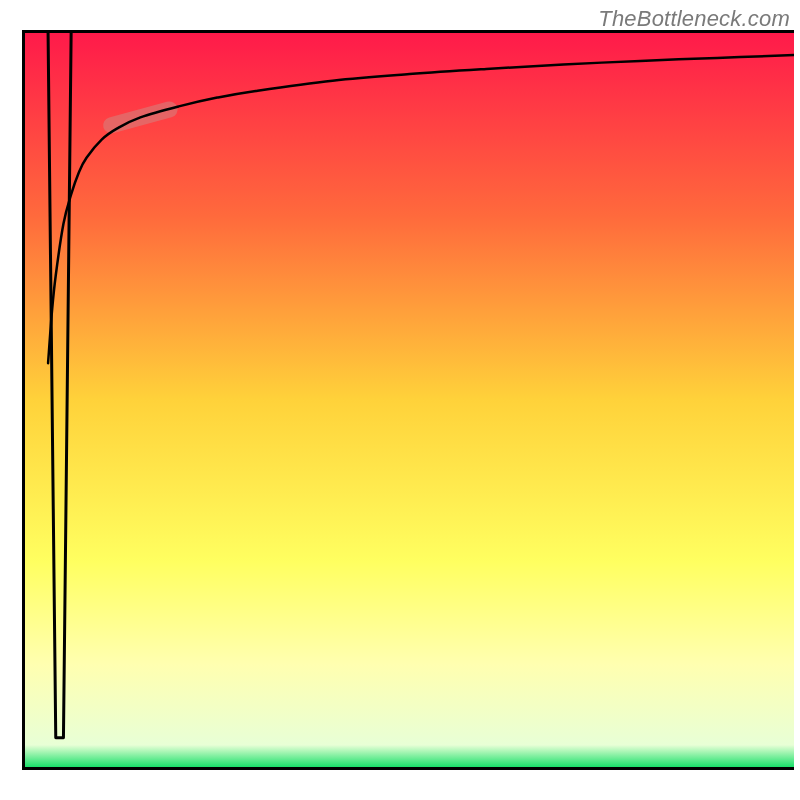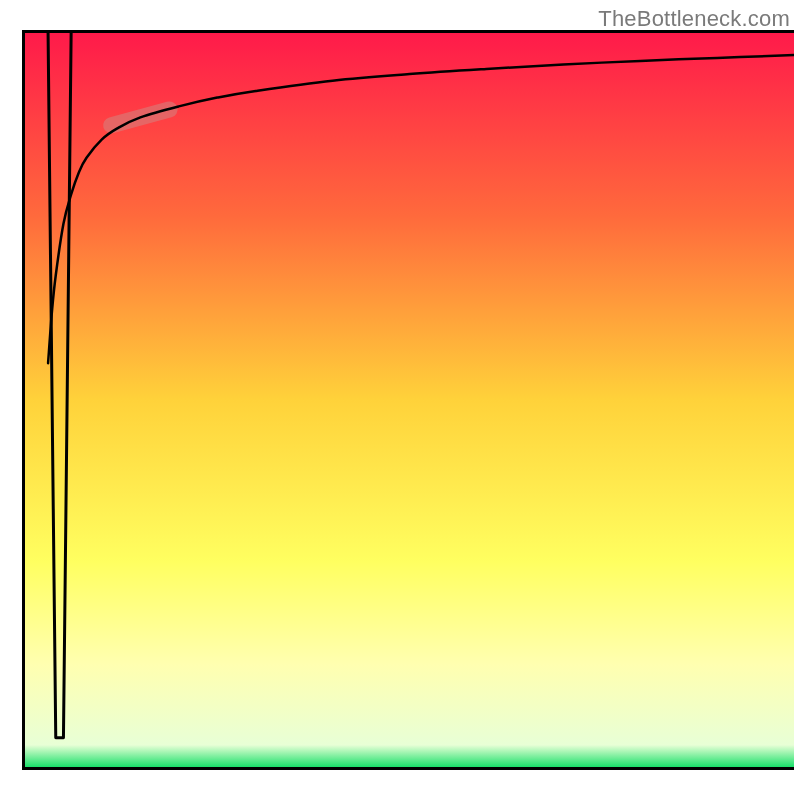--- a/index.html
+++ b/index.html
@@ -8,20 +8,21 @@
     width: 800px;
     height: 800px;
     background: #ffffff;
     font-family: Arial, Helvetica, sans-serif;
     overflow: hidden;
   }
   .stage {
     position: relative;
     width: 800px;
     height: 800px;
+    font-style: italic;
   }
   .attribution {
     position: absolute;
     top: 6px;
     right: 10px;
     font-size: 22px;
     color: #7a7a7a;
     font-weight: 500;
     letter-spacing: 0.2px;
     z-index: 20;

